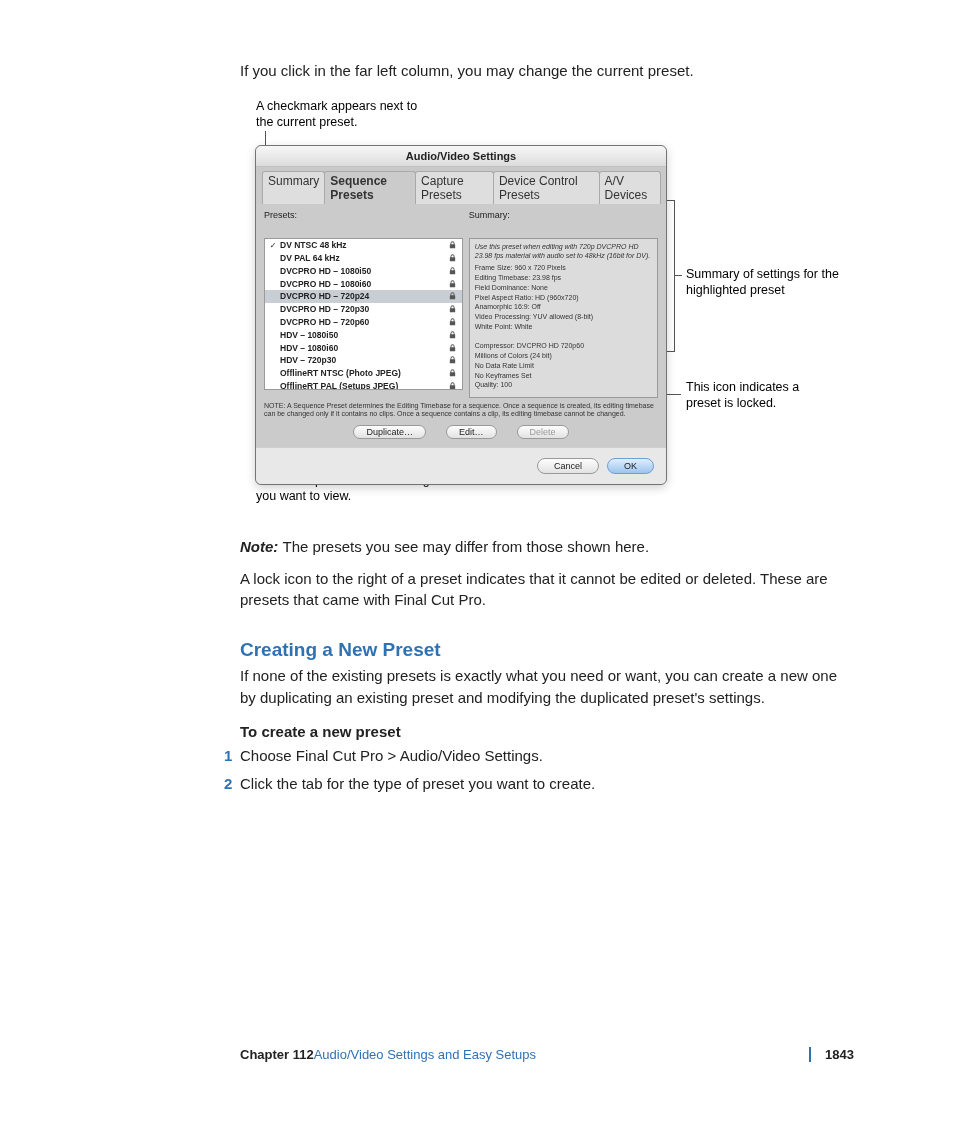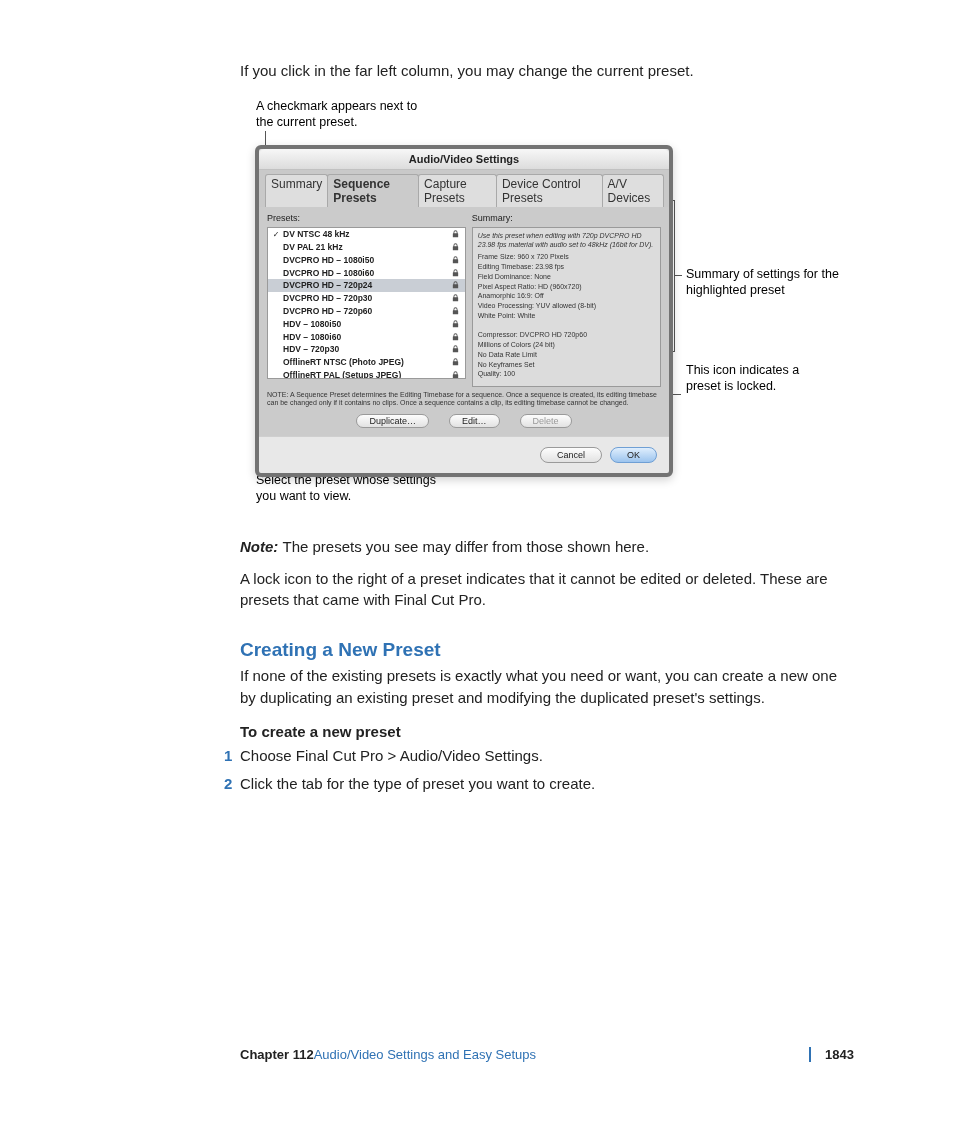--- a/index.html
+++ b/index.html
@@ -34,21 +34,21 @@
     color: #000;
   }
 
   
   .dialog {
     position: absolute;
     left: 155px;
     top: 45px;
     width: 410px;
     background: #e8e8e8;
-    border: 4px solid #737373;
+    border: 1px solid #737373;
     border-radius: 6px;
     box-shadow: 0 3px 10px rgba(0,0,0,.18);
     font-family: "Lucida Grande", Arial, sans-serif;
   }
   .titlebar {
     text-align: center;
     font-size: 11px;
     font-weight: 600;
     padding: 4px 0;
     background: linear-gradient(#f7f7f7, #dcdcdc);
@@ -78,21 +78,21 @@
     padding: 6px 8px 8px 8px;
   }
   .cols {
     display: flex;
     gap: 6px;
   }
   .col-left { flex: 1.05; }
   .col-right { flex: 1; }
   .col-label {
     font-size: 9px;
-    margin-bottom: 4px;
+    margin-bottom: 18px;
     color: #222;
   }
   .list-box {
     background: #fff;
     border: 1px solid #9a9a9a;
     height: 150px;
     overflow: hidden;
     font-size: 8.5px;
   }
   .preset-row {
@@ -236,21 +236,21 @@
 
     <div class="callout" style="left:156px; top:-2px; width:170px;">A checkmark appears next to the current preset.</div>
     <div class="line" style="left:165px; top:31px; width:1px; height:60px;"></div>
 
     <div class="bracket" style="left:566px; top:100px; height:150px;"></div>
     <div class="line" style="left:574px; top:175px; height:1px; width:8px;"></div>
     <div class="callout" style="left:586px; top:166px; width:160px;">Summary of settings for the highlighted preset</div>
 
     <div class="line" style="left:356px; top:258px; height:36px; width:1px;"></div>
     <div class="line" style="left:356px; top:294px; height:1px; width:225px;"></div>
-    <div class="callout" style="left:586px; top:262px; width:150px;">This icon indicates a preset is locked.</div>
+    <div class="callout" style="left:586px; top:279px; width:150px;">This icon indicates a preset is locked.</div>
 
     <div class="line" style="left:161px; top:270px; width:1px; height:100px;"></div>
     <div class="callout" style="left:156px; top:372px; width:180px;">Select the preset whose settings you want to view.</div>
 
     <div class="dialog">
       <div class="titlebar">Audio/Video Settings</div>
       <div class="tabs" id="tabs">
           <span class="tab">Summary</span>
           <span class="tab active">Sequence Presets</span>
           <span class="tab">Capture Presets</span>
@@ -266,21 +266,21 @@
                   <span class="chk">✓</span>
                   <span class="pname">DV NTSC 48 kHz</span>
                   <span class="lock">
                     <svg viewBox="0 0 10 12">
                       <path d="M2 5V3.5a3 3 0 0 1 6 0V5h.5a.5.5 0 0 1 .5.5v5a.5.5 0 0 1-.5.5h-7a.5.5 0 0 1-.5-.5v-5A.5.5 0 0 1 1.5 5H2zm1.3 0h3.4V3.5a1.7 1.7 0 0 0-3.4 0V5z" fill="#555"></path>
                     </svg>
                   </span>
                 </div>
                 <div class="preset-row">
                   <span class="chk"></span>
-                  <span class="pname">DV PAL 21 kHz</span>
+                  <span class="pname">DV PAL 64 kHz</span>
                   <span class="lock">
                     <svg viewBox="0 0 10 12">
                       <path d="M2 5V3.5a3 3 0 0 1 6 0V5h.5a.5.5 0 0 1 .5.5v5a.5.5 0 0 1-.5.5h-7a.5.5 0 0 1-.5-.5v-5A.5.5 0 0 1 1.5 5H2zm1.3 0h3.4V3.5a1.7 1.7 0 0 0-3.4 0V5z" fill="#555"></path>
                     </svg>
                   </span>
                 </div>
                 <div class="preset-row">
                   <span class="chk"></span>
                   <span class="pname">DVCPRO HD – 1080i50</span>
                   <span class="lock">

